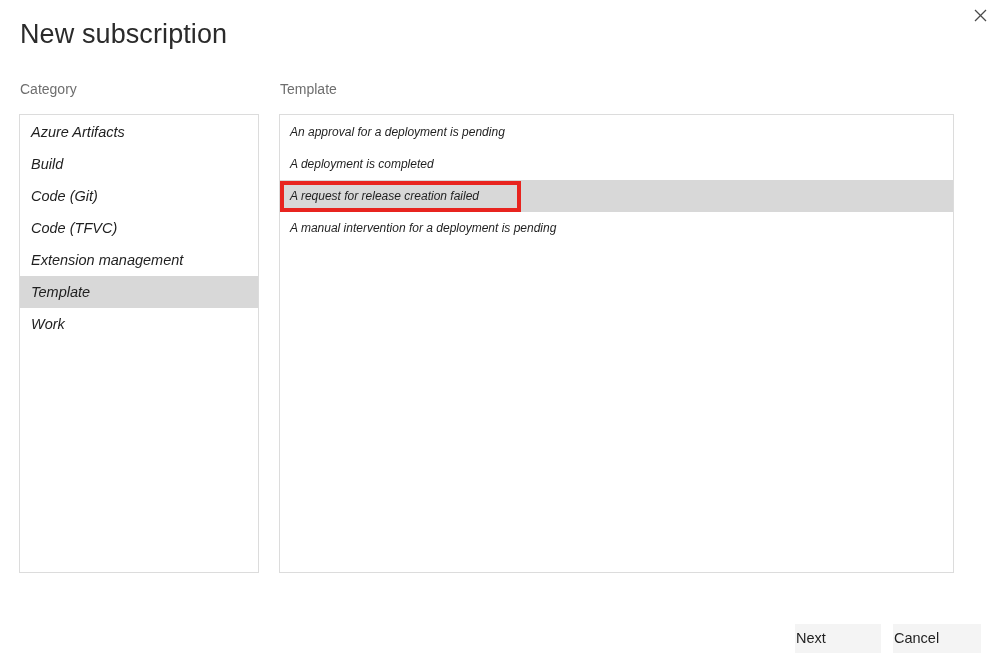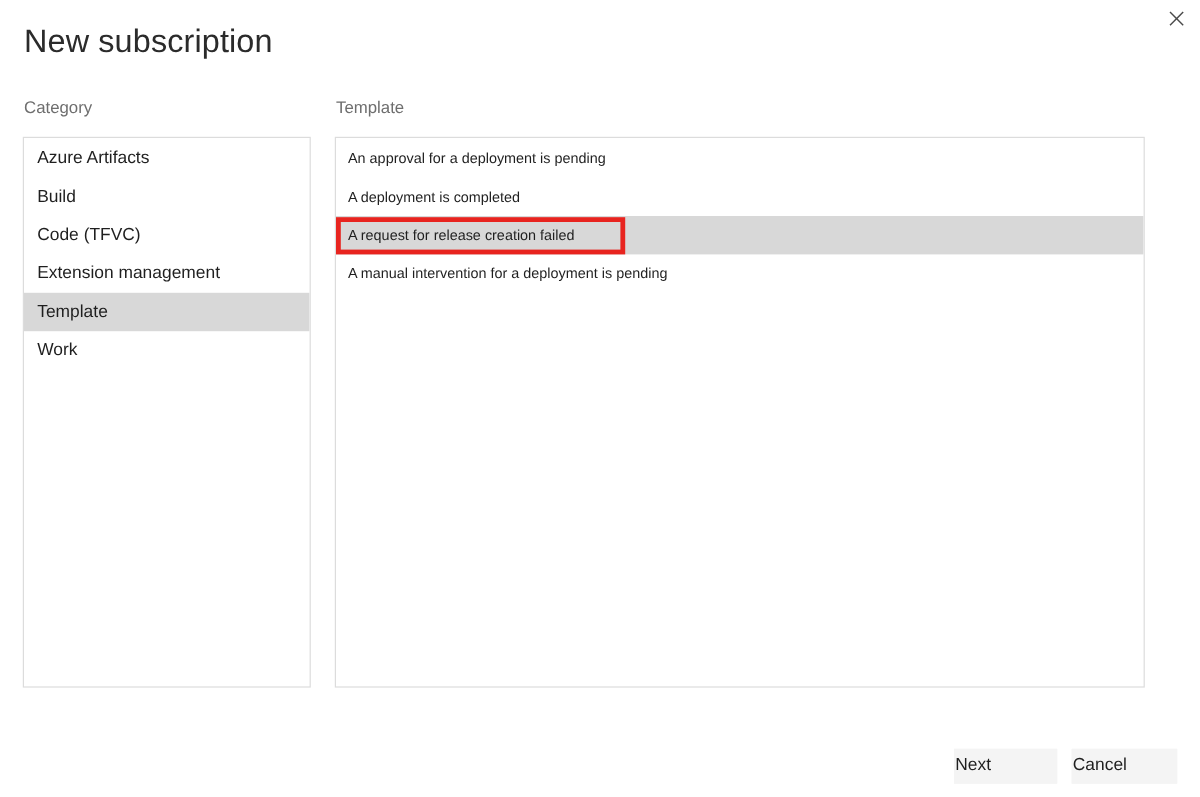--- a/index.html
+++ b/index.html
@@ -76,20 +76,21 @@
     height: 459px;
     background: #ffffff;
     border: 1px solid #dcdcdc;
     overflow: hidden;
   }
   .panel-category { left: 19px;  width: 240px; }
   .panel-template { left: 279px; width: 675px; }
 
   .list-inner {
     padding-top: 1px;
+    font-style: italic;
   }
 
   .list-item {
     height: 32px;
     display: flex;
     align-items: center;
     padding-left: 11px;
     font-size: 14.5px;
     color: #1f1f1f;
     line-height: 32px;
@@ -164,20 +165,23 @@
 
   <div class="list-panel panel-category">
     <div class="list-inner" id="category-list">
         <div class="list-item">
           <span>Azure Artifacts</span>
         </div>
         <div class="list-item">
           <span>Build</span>
         </div>
         <div class="list-item">
+          <span>Code (Git)</span>
+        </div>
+        <div class="list-item">
           <span>Code (TFVC)</span>
         </div>
         <div class="list-item">
           <span>Extension management</span>
         </div>
         <div class="list-item selected">
           <span>Template</span>
         </div>
         <div class="list-item">
           <span>Work</span>

